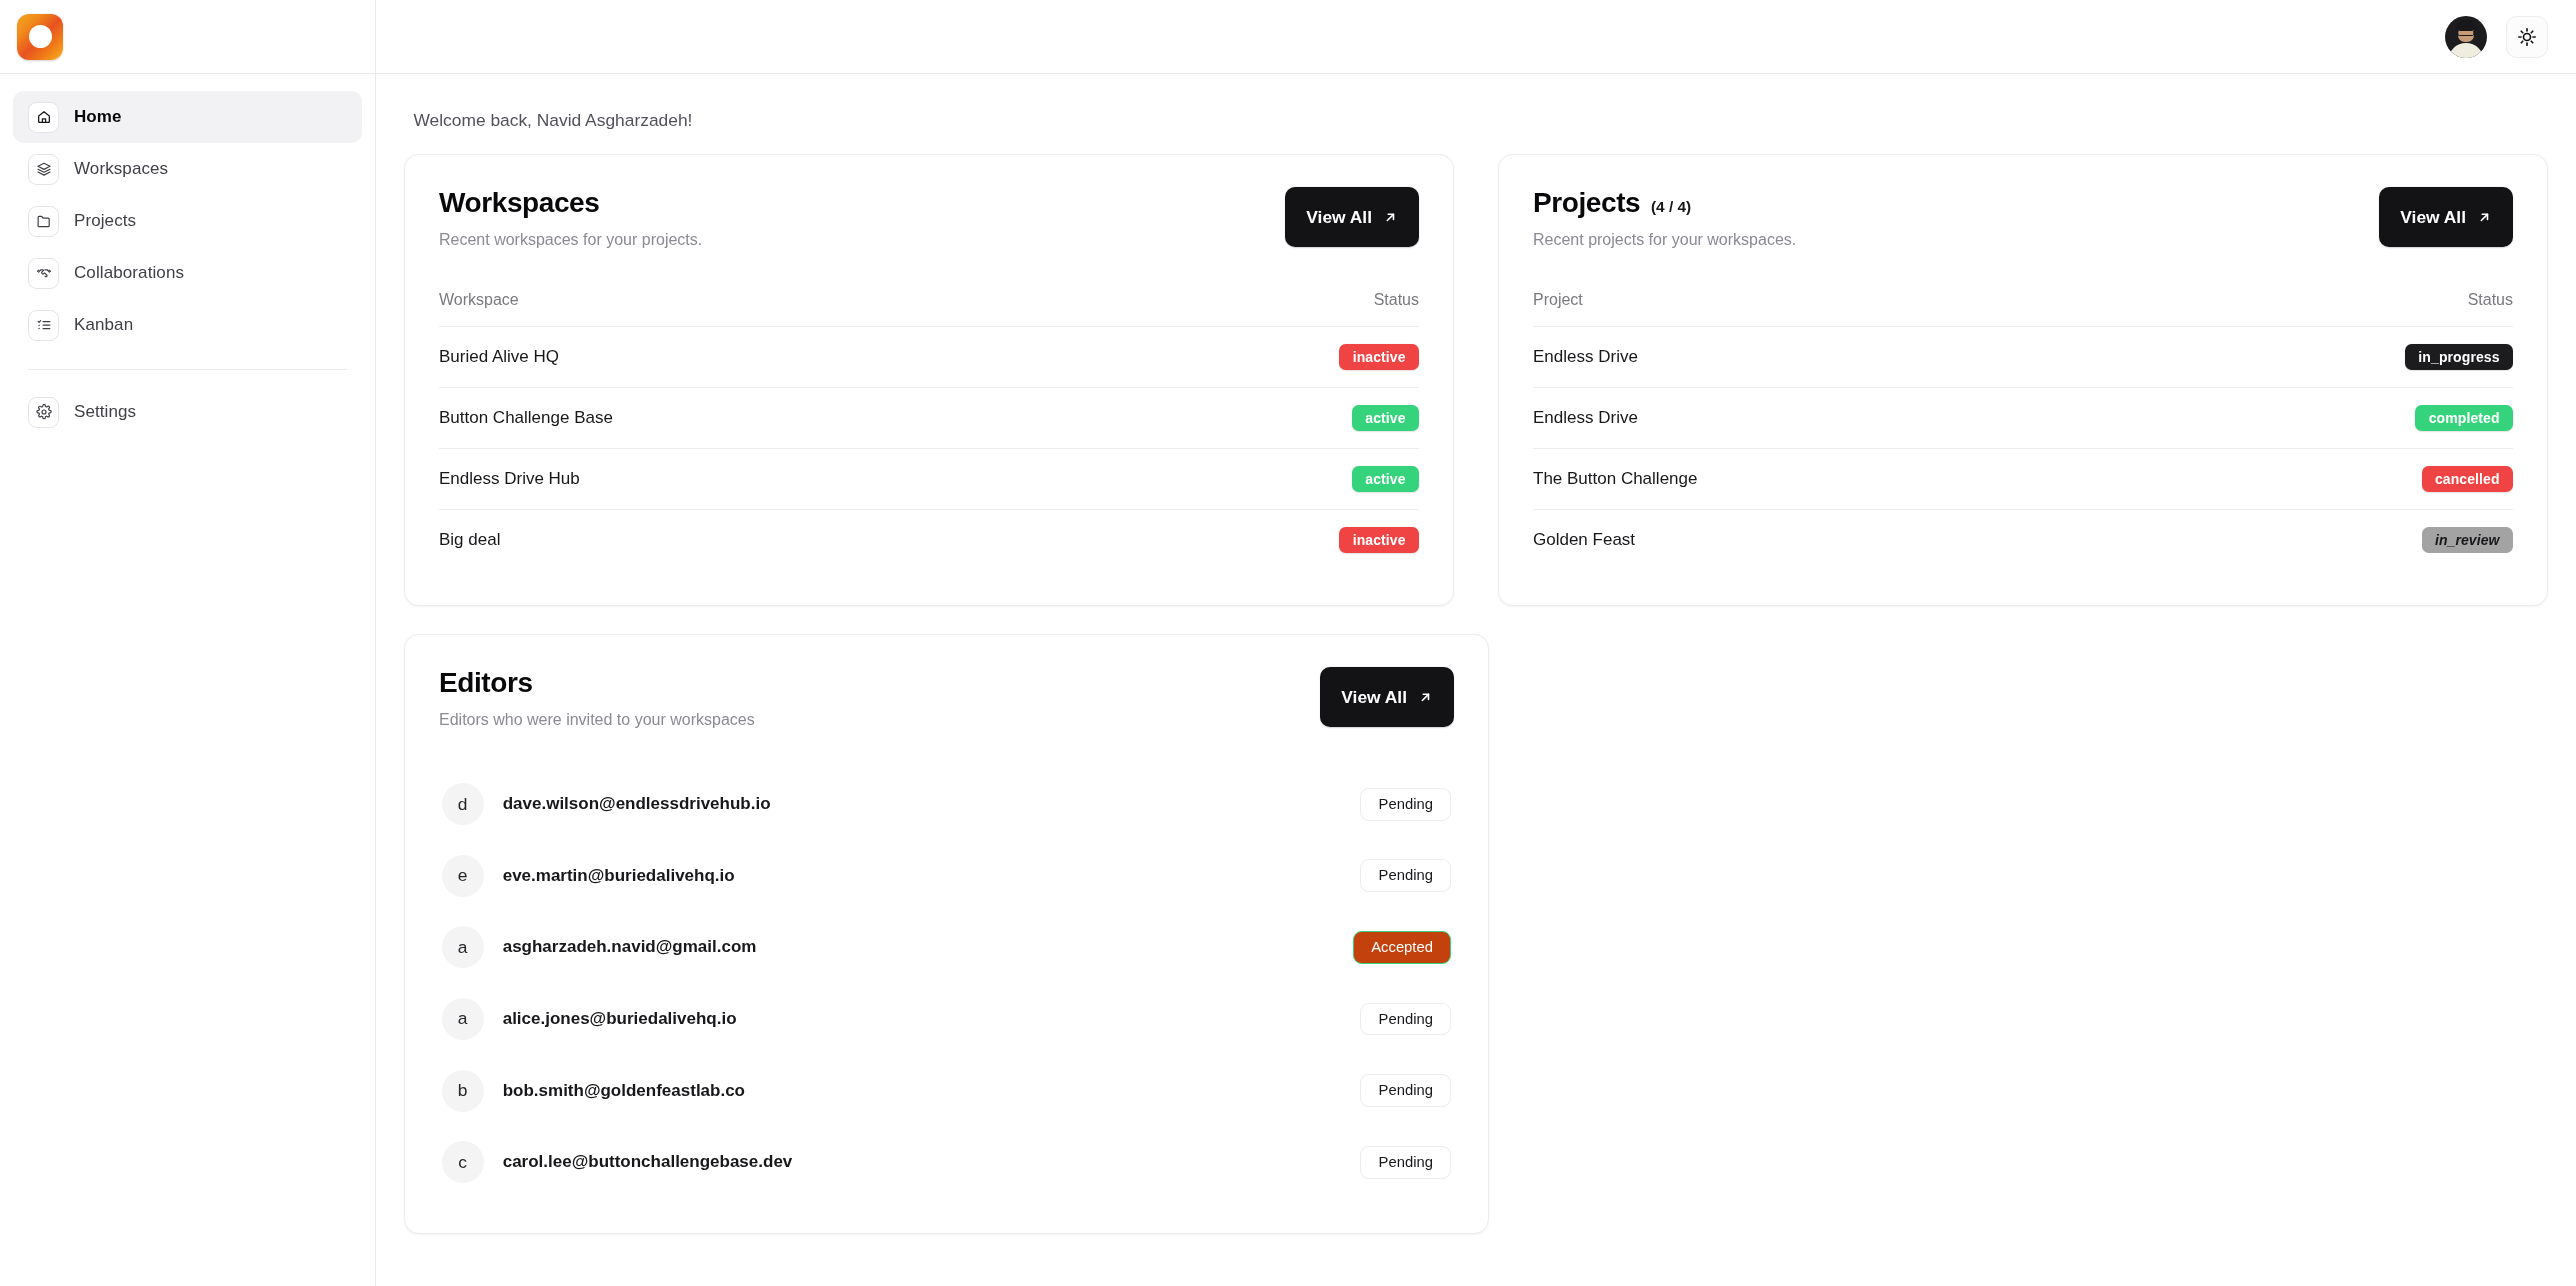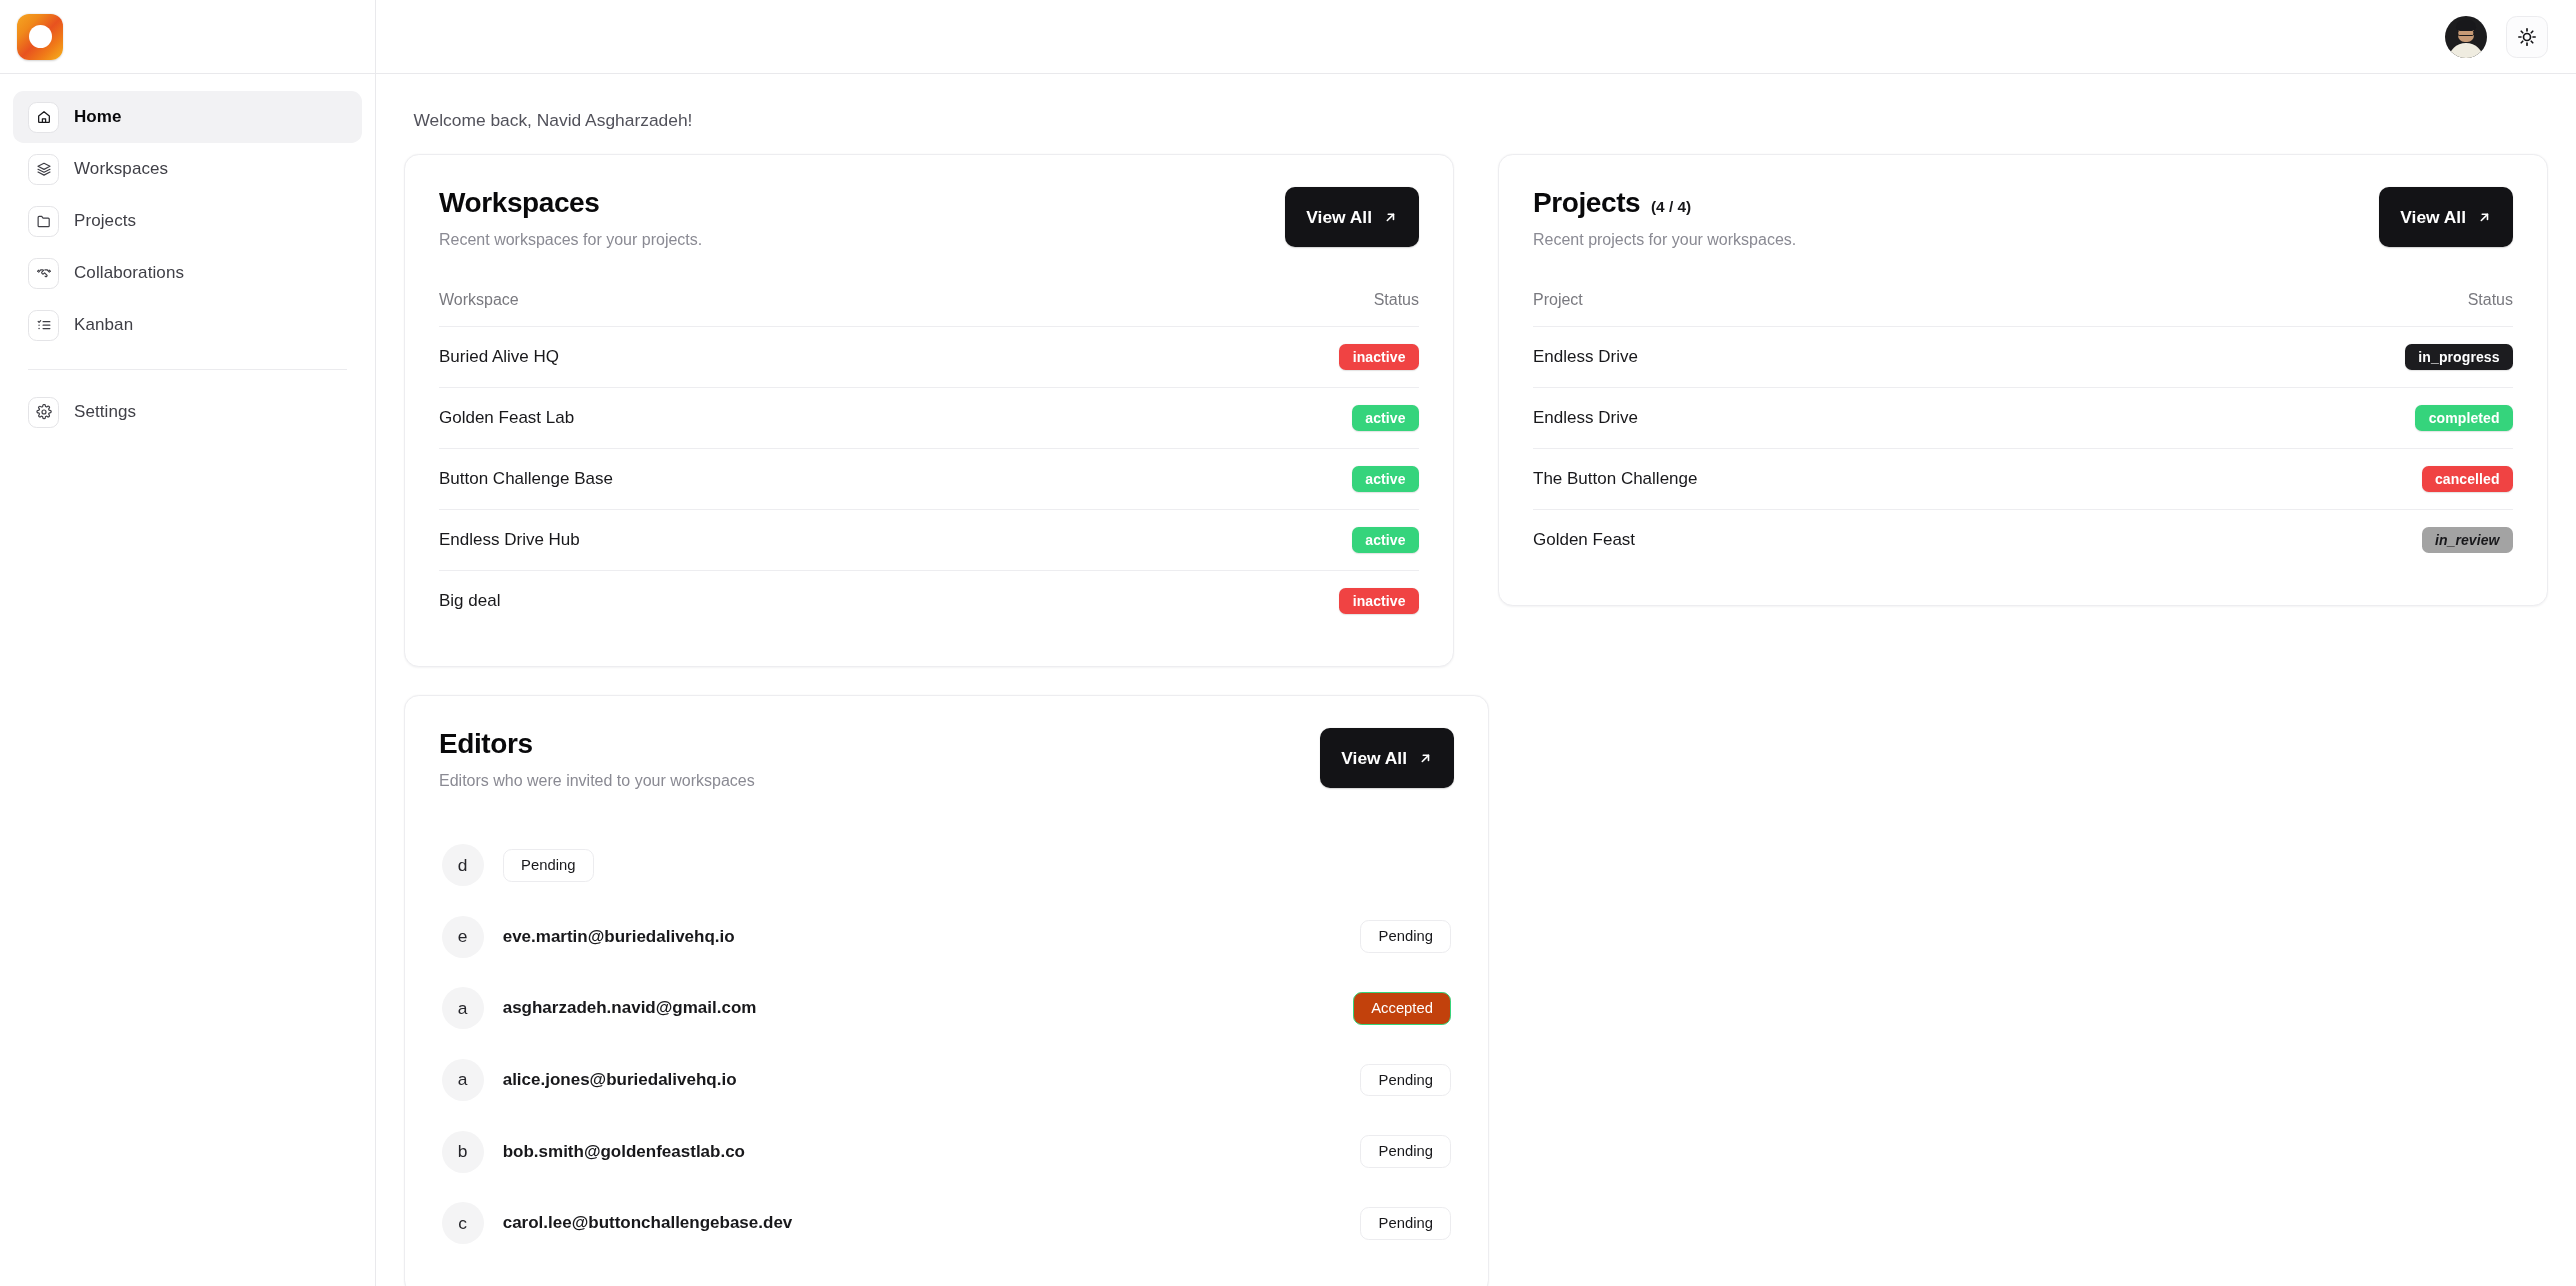--- a/index.html
+++ b/index.html
@@ -417,24 +417,20 @@
             <thead>
               <tr>
                 <th>Workspace</th>
                 <th class="right">Status</th>
               </tr>
             </thead>
             <tbody id="workspaces-body">
                 <tr>
                   <td>Buried Alive HQ</td>
                   <td class="right"><span class="badge red">inactive</span></td>
-                </tr>
-                <tr>
-                  <td>Golden Feast Lab</td>
-                  <td class="right"><span class="badge green">active</span></td>
                 </tr>
                 <tr>
                   <td>Button Challenge Base</td>
                   <td class="right"><span class="badge green">active</span></td>
                 </tr>
                 <tr>
                   <td>Endless Drive Hub</td>
                   <td class="right"><span class="badge green">active</span></td>
                 </tr>
                 <tr>
@@ -509,20 +505,21 @@
                 <svg viewBox="0 0 24 24" fill="none" stroke="#ffffff" stroke-width="2.6" stroke-linecap="round" stroke-linejoin="round">
                   <path d="M7 17L17 7"></path>
                     <path d="M8.5 7H17v8.5"></path>
                 </svg>
               </span>
             </button>
           </div>
           <div class="editors-list" id="editors-body">
               <div class="editor-row">
                 <div class="editor-avatar">d</div>
+                <div class="editor-email">dave.wilson@endlessdrivehub.io</div>
                 <span class="pill pending">Pending</span>
               </div>
               <div class="editor-row">
                 <div class="editor-avatar">e</div>
                 <div class="editor-email">eve.martin@buriedalivehq.io</div>
                 <span class="pill pending">Pending</span>
               </div>
               <div class="editor-row">
                 <div class="editor-avatar">a</div>
                 <div class="editor-email">asgharzadeh.navid@gmail.com</div>

